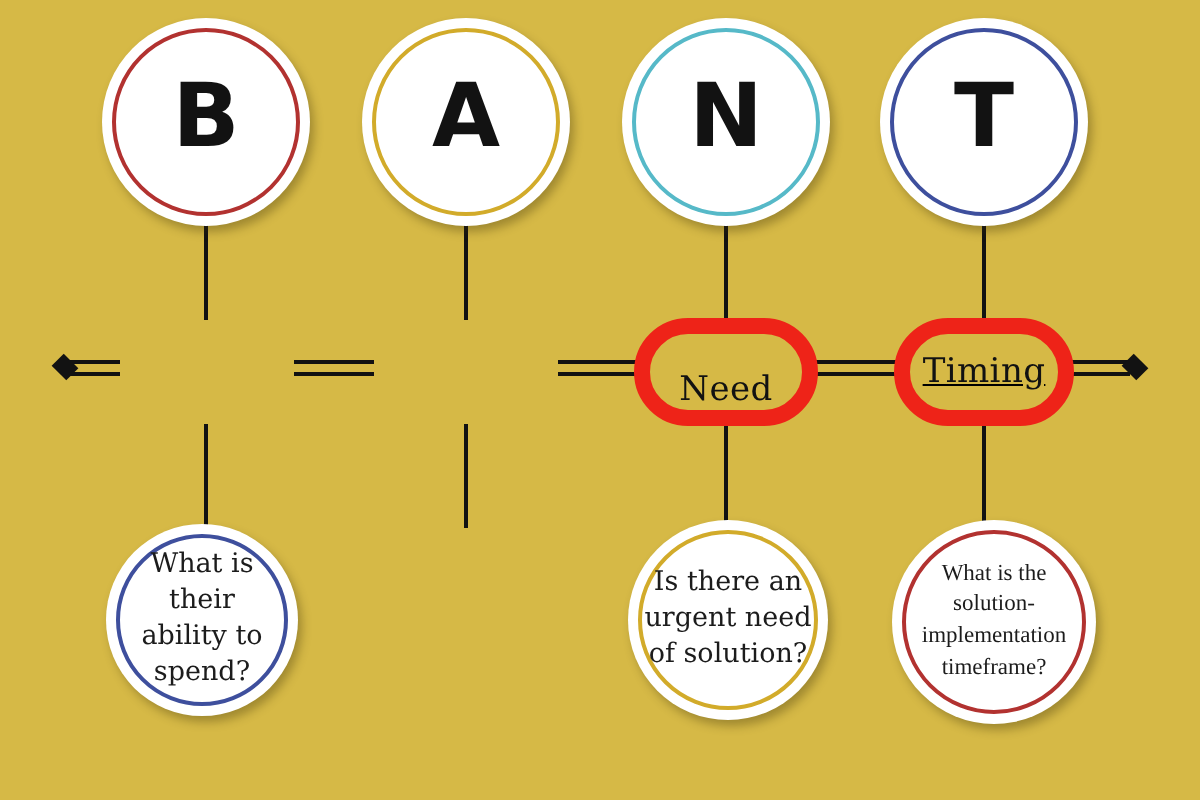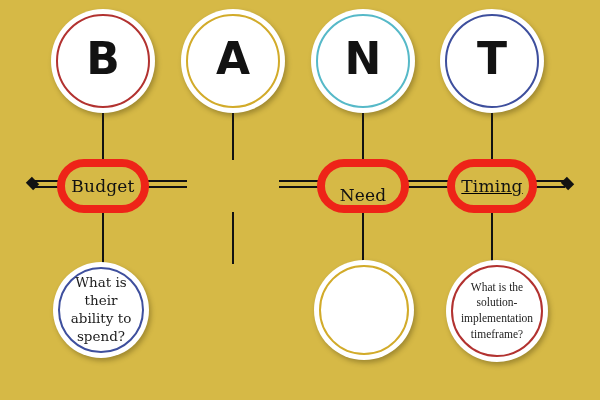--- a/index.html
+++ b/index.html
@@ -77,39 +77,39 @@
   </div>
   <div class="tcircle" style="left:311px;top:9px;width:104px;height:104px;">
     <div class="ring" style="border-color: rgb(86, 185, 200);"></div>
     <div class="letter">N</div>
   </div>
   <div class="tcircle" style="left:440px;top:9px;width:104px;height:104px;">
     <div class="ring" style="border-color: rgb(62, 79, 157);"></div>
     <div class="letter">T</div>
   </div>
 
-  <div class="box" style="left: 57px; width: 76px; border-color: rgb(238, 35, 24);">
-    <span class="box-label">Budget</span>
-  </div>
   <div class="box" style="left: 317px; width: 76px; border-color: rgb(238, 35, 24); align-items: flex-end;">
     <span class="box-label">Need</span>
   </div>
   <div class="box" style="left: 447px; width: 74px; border-color: rgb(238, 35, 24); text-decoration: underline;">
     <span class="box-label">Timing</span>
   </div>
 
   <div class="bcircle" style="left:53px;top:262px;width:96px;height:96px;">
     <div class="ring" style="border-color: rgb(62, 79, 157);"></div>
     <div class="question">What is
 their
 ability to
 spend?</div>
   </div>
   <div class="bcircle" style="left:314px;top:260px;width:100px;height:100px;">
     <div class="ring" style="border-color: rgb(210, 171, 42);"></div>
+    <div class="question">Is there an
+urgent need
+of solution?</div>
   </div>
   <div class="bcircle" style="left:446px;top:260px;width:102px;height:102px;">
     <div class="ring" style="border-color: rgb(178, 50, 48);"></div>
     <div class="question small">What is the
 solution-
 implementation
 timeframe?</div>
   </div>
 
 </div>

